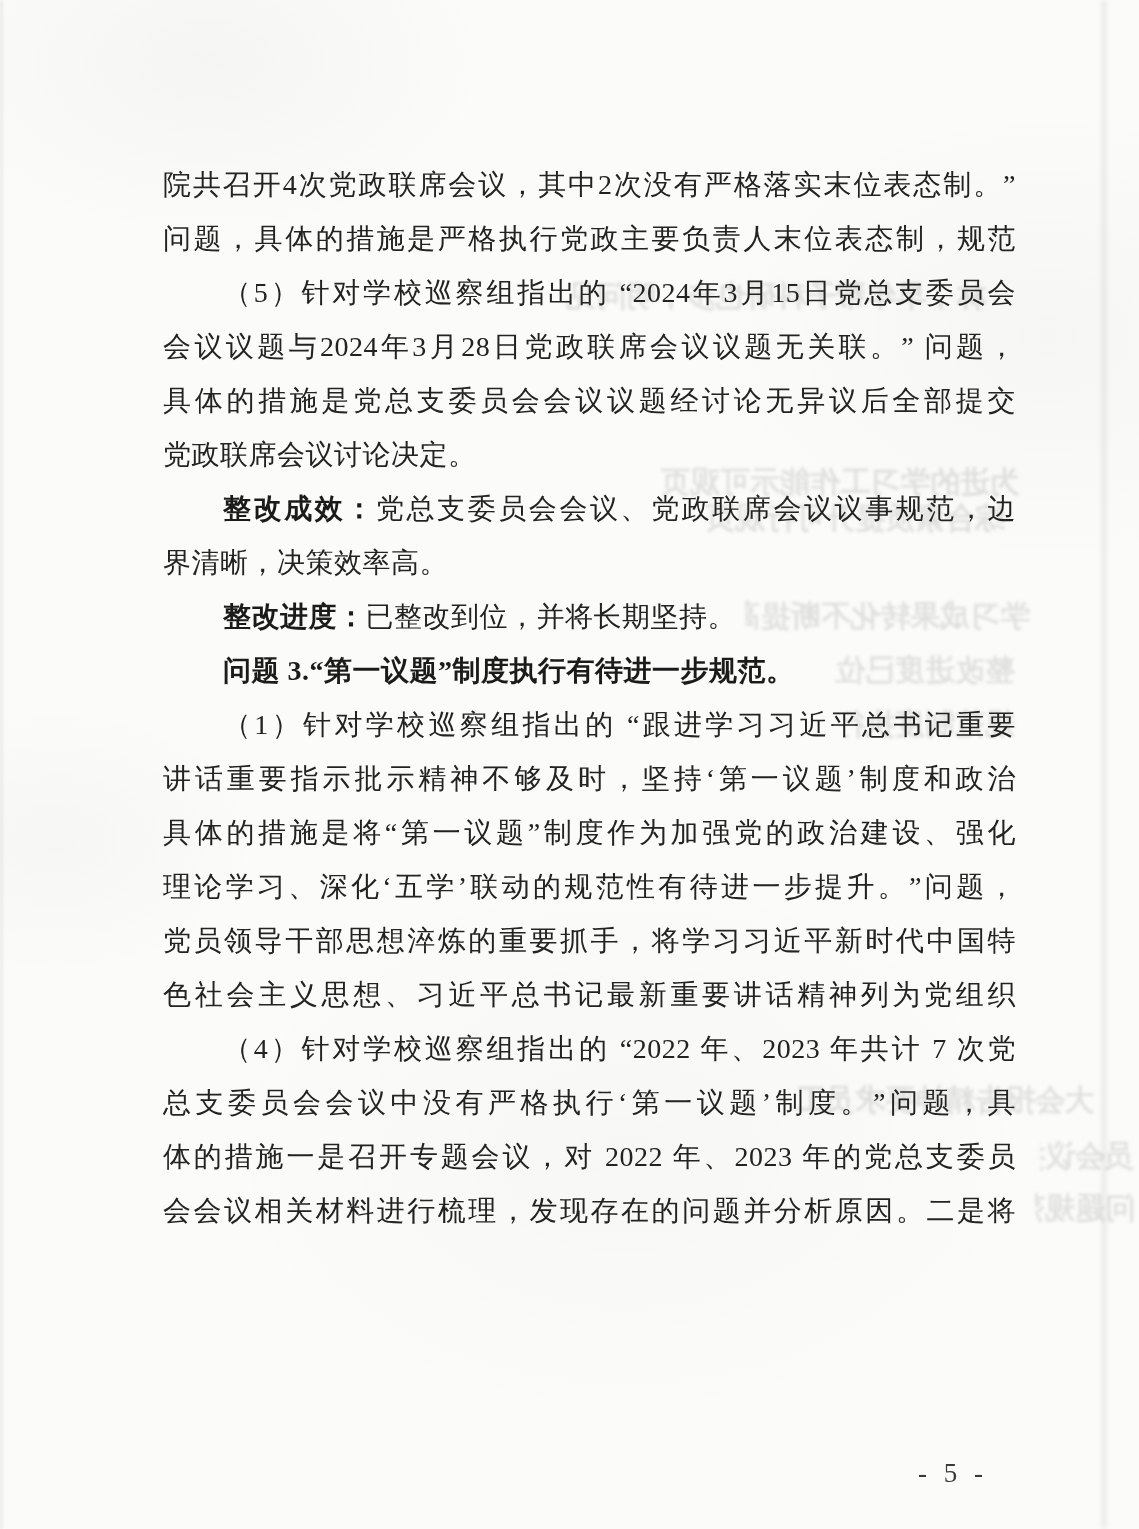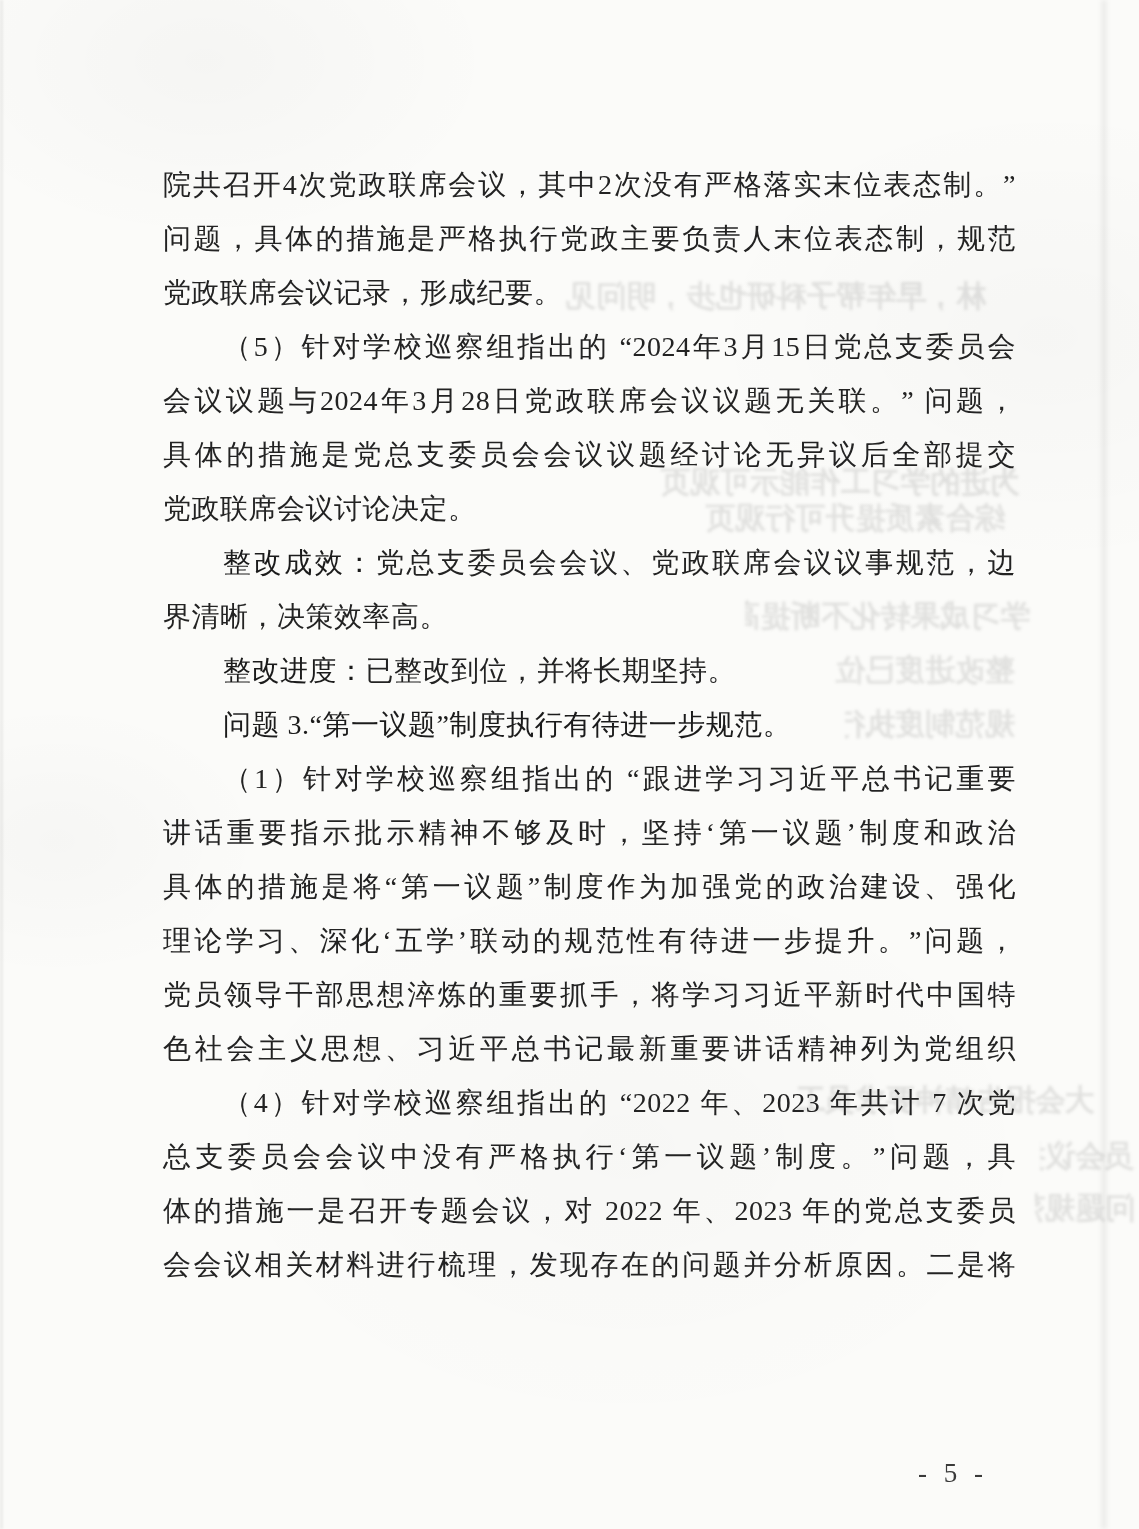--- a/index.html
+++ b/index.html
@@ -28,21 +28,21 @@
   .textblock{
     position:absolute;left:163px;top:158px;width:853px;
   }
   .ln{
     margin:0;height:54px;line-height:54px;
     font-size:28px;letter-spacing:0.5px;
     white-space:nowrap;
   }
   .j{text-align:justify;text-align-last:justify;white-space:normal;}
   .indent{text-indent:60px;}
-  .b{font-weight:400;color:#1b1b1b;}
+  .b{font-weight:700;color:#1b1b1b;}
   .pagenum{
     position:absolute;top:1458px;left:918px;
     font-size:27px;letter-spacing:5px;color:#3a3a3a;
   }
   .g{
     position:absolute;
     transform:scaleX(-1);
     color:rgba(45,45,45,0.13);
     filter:blur(1.4px);
     font-size:30px;font-weight:600;
@@ -73,21 +73,20 @@
   <div class="g g4">学习成果转化不断提高</div>
   <div class="g g5">整改进度已位</div>
   <div class="g g6">规范制度执行</div>
   <div class="g g7">大会报告精神要求员工</div>
   <div class="g g8">员会议提</div>
   <div class="g g9">问题规范</div>
 
   <main class="textblock">
     <p class="ln j"><span>院共召开4次党政联席会议，其中2次没有严格落实末位表态制。”</span></p>
     <p class="ln j"><span>问题，具体的措施是严格执行党政主要负责人末位表态制，规范</span></p>
-    <p class="ln"><span>党政联席会议记录，形成纪要。</span></p>
     <p class="ln j indent"><span>（5）针对学校巡察组指出的 “2024年3月15日党总支委员会</span></p>
     <p class="ln j"><span>会议议题与2024年3月28日党政联席会议议题无关联。” 问题，</span></p>
     <p class="ln j"><span>具体的措施是党总支委员会会议议题经讨论无异议后全部提交</span></p>
     <p class="ln"><span>党政联席会议讨论决定。</span></p>
     <p class="ln j indent"><span class="b">整改成效：</span><span>党总支委员会会议、党政联席会议议事规范，边</span></p>
     <p class="ln"><span>界清晰，决策效率高。</span></p>
     <p class="ln indent"><span class="b">整改进度：</span><span>已整改到位，并将长期坚持。</span></p>
     <p class="ln indent"><span class="b">问题 3.“第一议题”制度执行有待进一步规范。</span></p>
     <p class="ln j indent"><span>（1）针对学校巡察组指出的 “跟进学习习近平总书记重要</span></p>
     <p class="ln j"><span>讲话重要指示批示精神不够及时，坚持‘第一议题’制度和政治</span></p>

